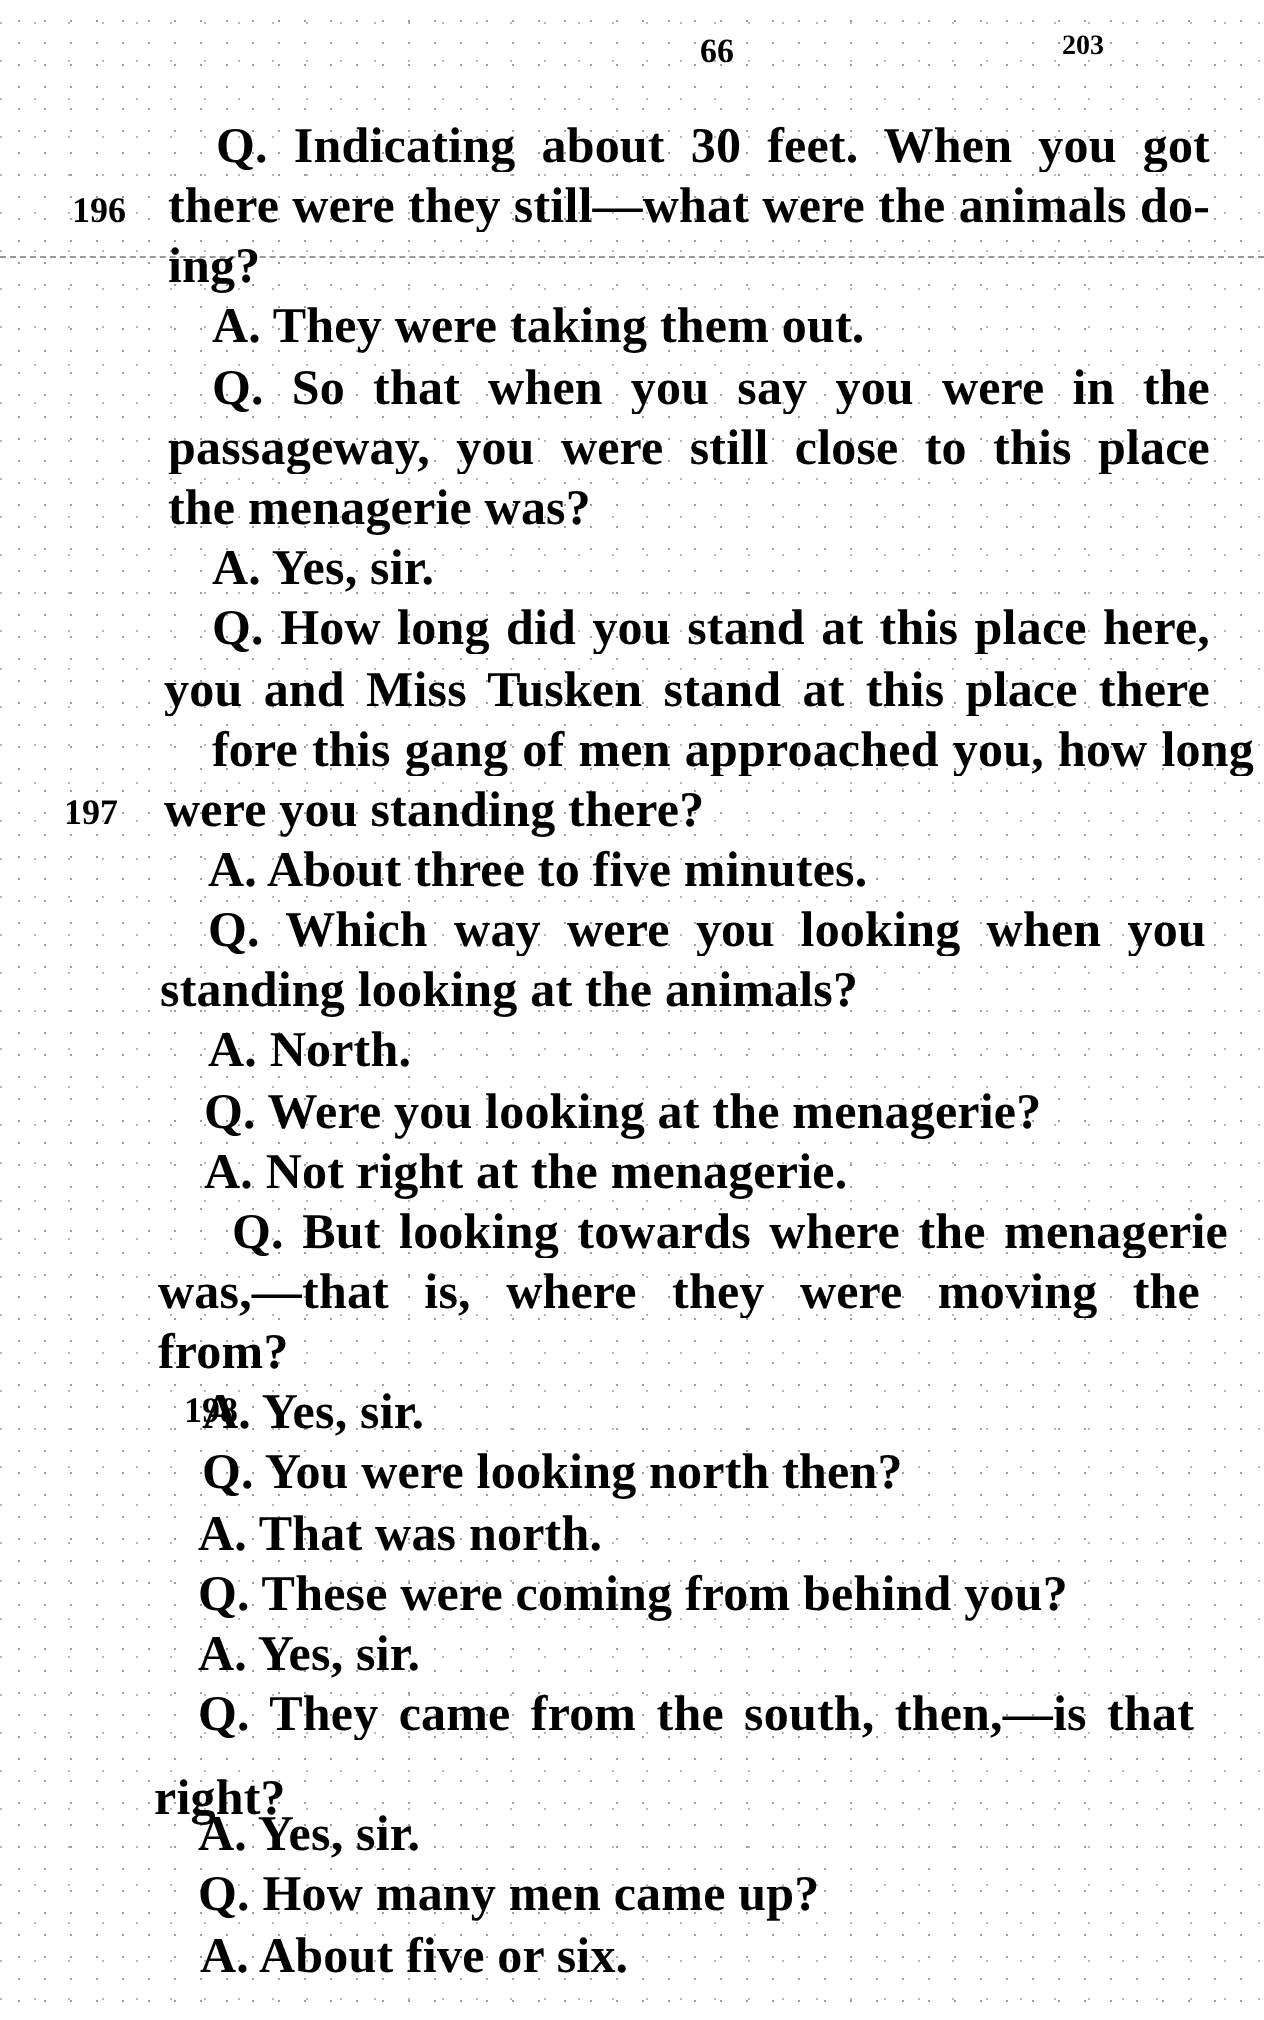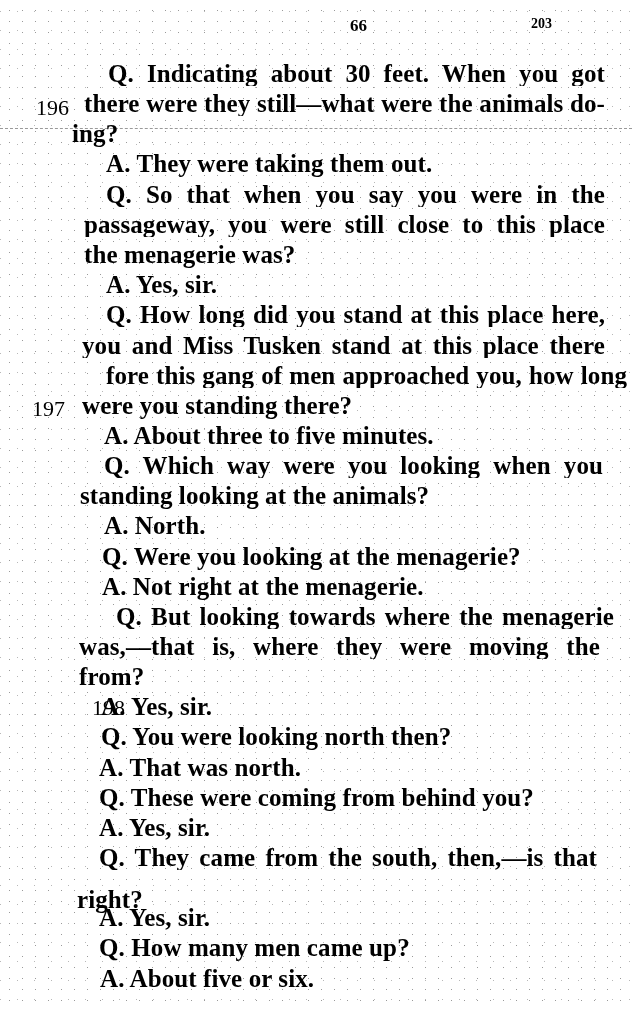--- a/index.html
+++ b/index.html
@@ -12,39 +12,39 @@
       radial-gradient(#9a9a9a 0.6px, transparent 0.8px),
       radial-gradient(#b8b8b8 0.5px, transparent 0.7px);
     background-size: 13px 11px, 17px 19px;
     background-position: 3px 5px, 9px 2px;
   }
   .hdr { position:absolute; top:16px; font-size:17px; font-weight:bold; }
   .pnum { left:350px; }
   .fnum { left:531px; font-size:14px; }
   .line { position:absolute; font-size:25px; font-weight:bold; white-space:nowrap; letter-spacing:0.1px; }
   .just { text-align:justify; text-align-last:justify; }
-  .marg { position:absolute; font-size:22px; font-weight:normal; }
+  .marg { position:absolute; font-size:18px; font-weight:bold; }
   .dash { position:absolute; left:0; top:128px; width:632px; border-top:1px dashed #999; }
 </style>
 </head>
 <body>
 
 <div class="page">
   <div class="hdr pnum">66</div>
   <div class="hdr fnum">203</div>
   <div class="dash"></div>
   <div id="margins">
       <div class="marg" style="left: 36px; top: 95px;">196</div>
       <div class="marg" style="left: 32px; top: 396px;">197</div>
       <div class="marg" style="left: 48px; top: 695px; margin-left: 44px;">198</div>
     </div>
   <div id="body">
       <div class="line just" style="left: 108px; top: 60px; width: 497px; white-space: normal; height: 26px; overflow: hidden;">Q.  Indicating about 30 feet.  When you got</div>
       <div class="line just" style="left: 84px; top: 90px; width: 521px; white-space: normal; height: 26px; overflow: hidden;">there were they still—what were the animals do-</div>
-      <div class="line" style="left: 72px; top: 120px; text-align: right;">ing?</div>
+      <div class="line" style="left: 84px; top: 120px; text-align: right;">ing?</div>
       <div class="line" style="left: 106px; top: 150px;">A.  They were taking them out.</div>
       <div class="line just" style="left: 106px; top: 181px; width: 499px; white-space: normal; height: 26px; overflow: hidden;">Q.  So that when you say you were in the</div>
       <div class="line just" style="left: 84px; top: 211px; width: 521px; white-space: normal; height: 26px; overflow: hidden;">passageway, you were still close to this place where</div>
       <div class="line" style="left: 84px; top: 241px;">the menagerie was?</div>
       <div class="line" style="left: 106px; top: 271px;">A.  Yes, sir.</div>
       <div class="line just" style="left: 106px; top: 301px; width: 499px; white-space: normal; height: 26px; overflow: hidden;">Q.  How long did you stand at this place here,</div>
       <div class="line just" style="left: 82px; top: 332px; width: 523px; white-space: normal; height: 26px; overflow: hidden;">you and Miss Tusken stand at this place there be-</div>
       <div class="line just" style="left: 82px; top: 362px; width: 521px; white-space: normal; height: 26px; overflow: hidden; margin-left: 24px;">fore this gang of men approached you, how long</div>
       <div class="line" style="left: 82px; top: 392px;">were you standing there?</div>
       <div class="line" style="left: 104px; top: 422px;">A.  About three to five minutes.</div>

